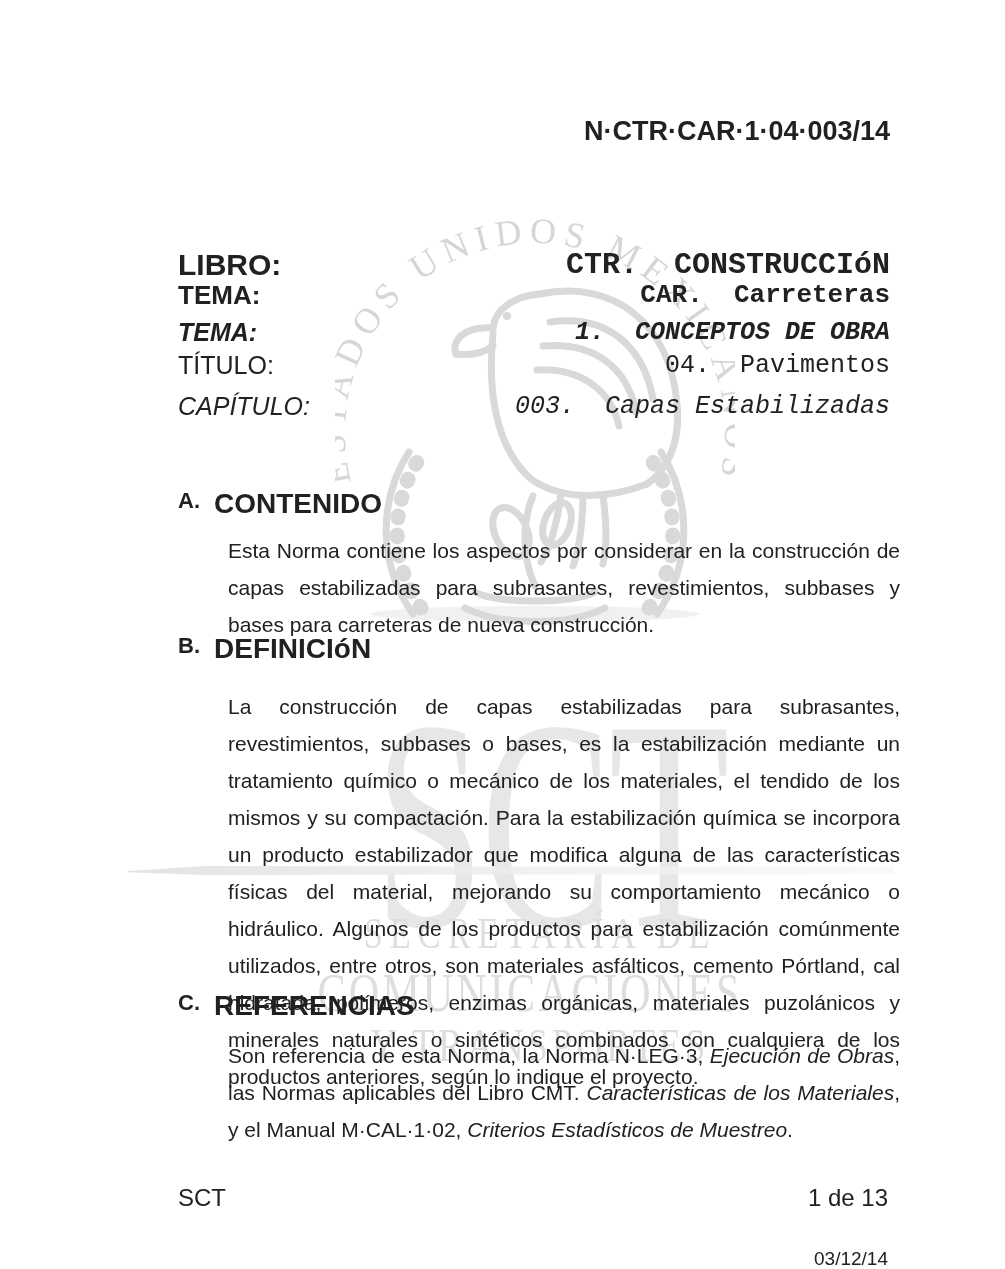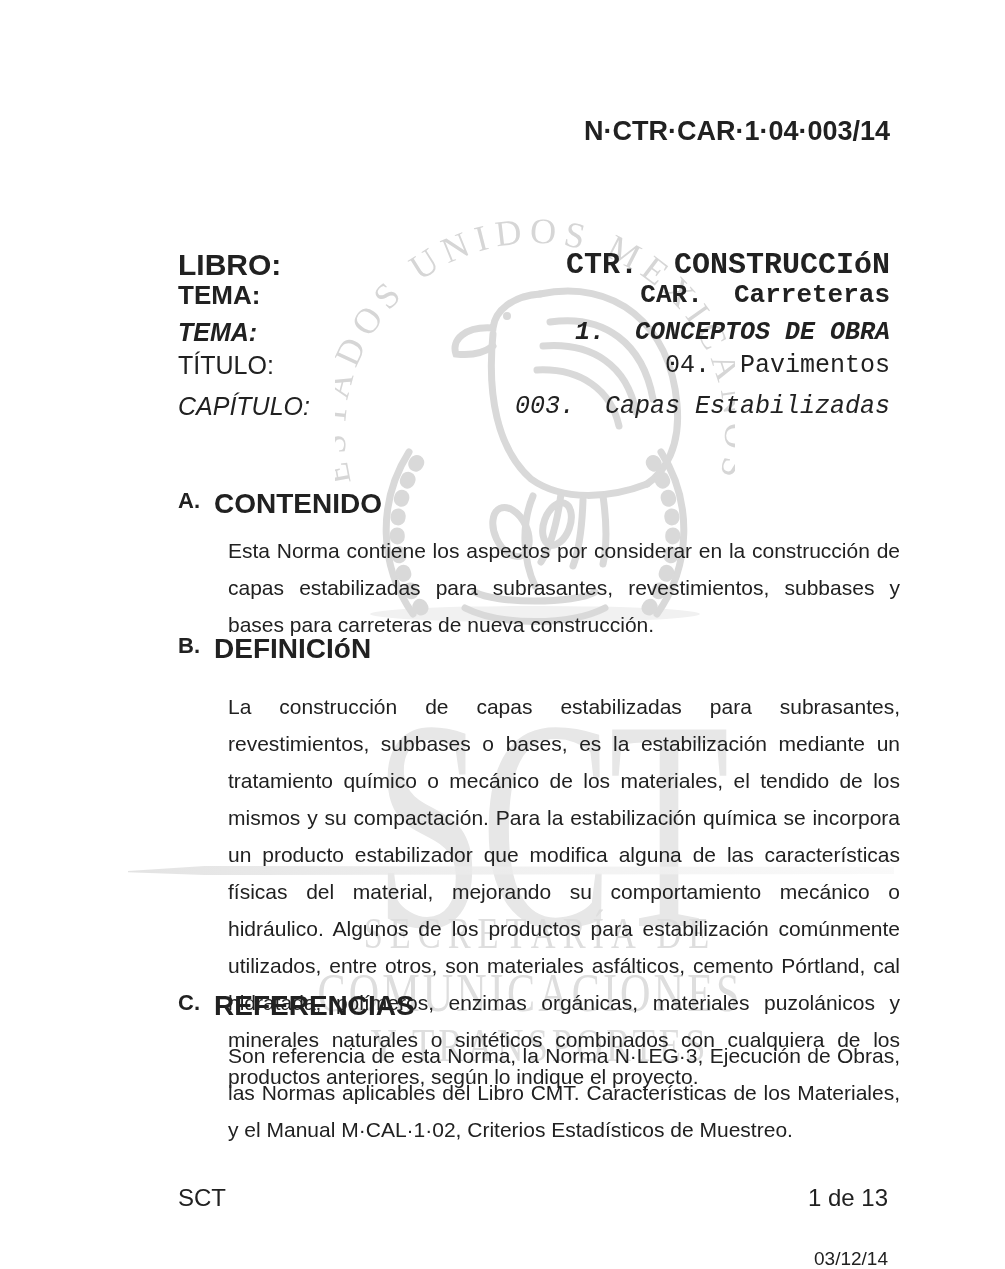--- a/index.html
+++ b/index.html
@@ -26,21 +26,21 @@
   .tb-label{left:178px;white-space:pre;}
   .tb-value{left:295px;width:595px;text-align:right;white-space:pre;font-family:Liberation Mono, monospace;}
   .r1{top:228px;font-size:30px;font-weight:bold;margin-top:20px;}
   .r2{top:280px;font-size:26px;font-weight:bold;}
   .r3{top:318px;font-size:25px;font-weight:bold;font-style:italic;}
   .r4{top:351px;font-size:25px;}
   .r5{top:392px;font-size:25px;font-style:italic;}
   .sec-letter{left:178px;font-size:22px;font-weight:bold;}
   .sec-head{left:214px;font-size:28px;font-weight:bold;}
   .para{left:228px;width:672px;font-size:21px;line-height:37px;text-align:justify;}
-  .it{}
+  .it{font-style:italic;}
   .f-org{left:178px;top:1184px;font-size:24px;}
   .f-page{right:117px;top:1184px;font-size:24px;}
   .f-date{right:117px;top:1212px;font-size:19px;margin-top:36px;}
 </style>
 </head>
 <body>
 
 <div class="page">
 
   <svg class="wm" style="left:335px;top:193px;width:400px;height:432px" viewBox="0 0 400 430">

